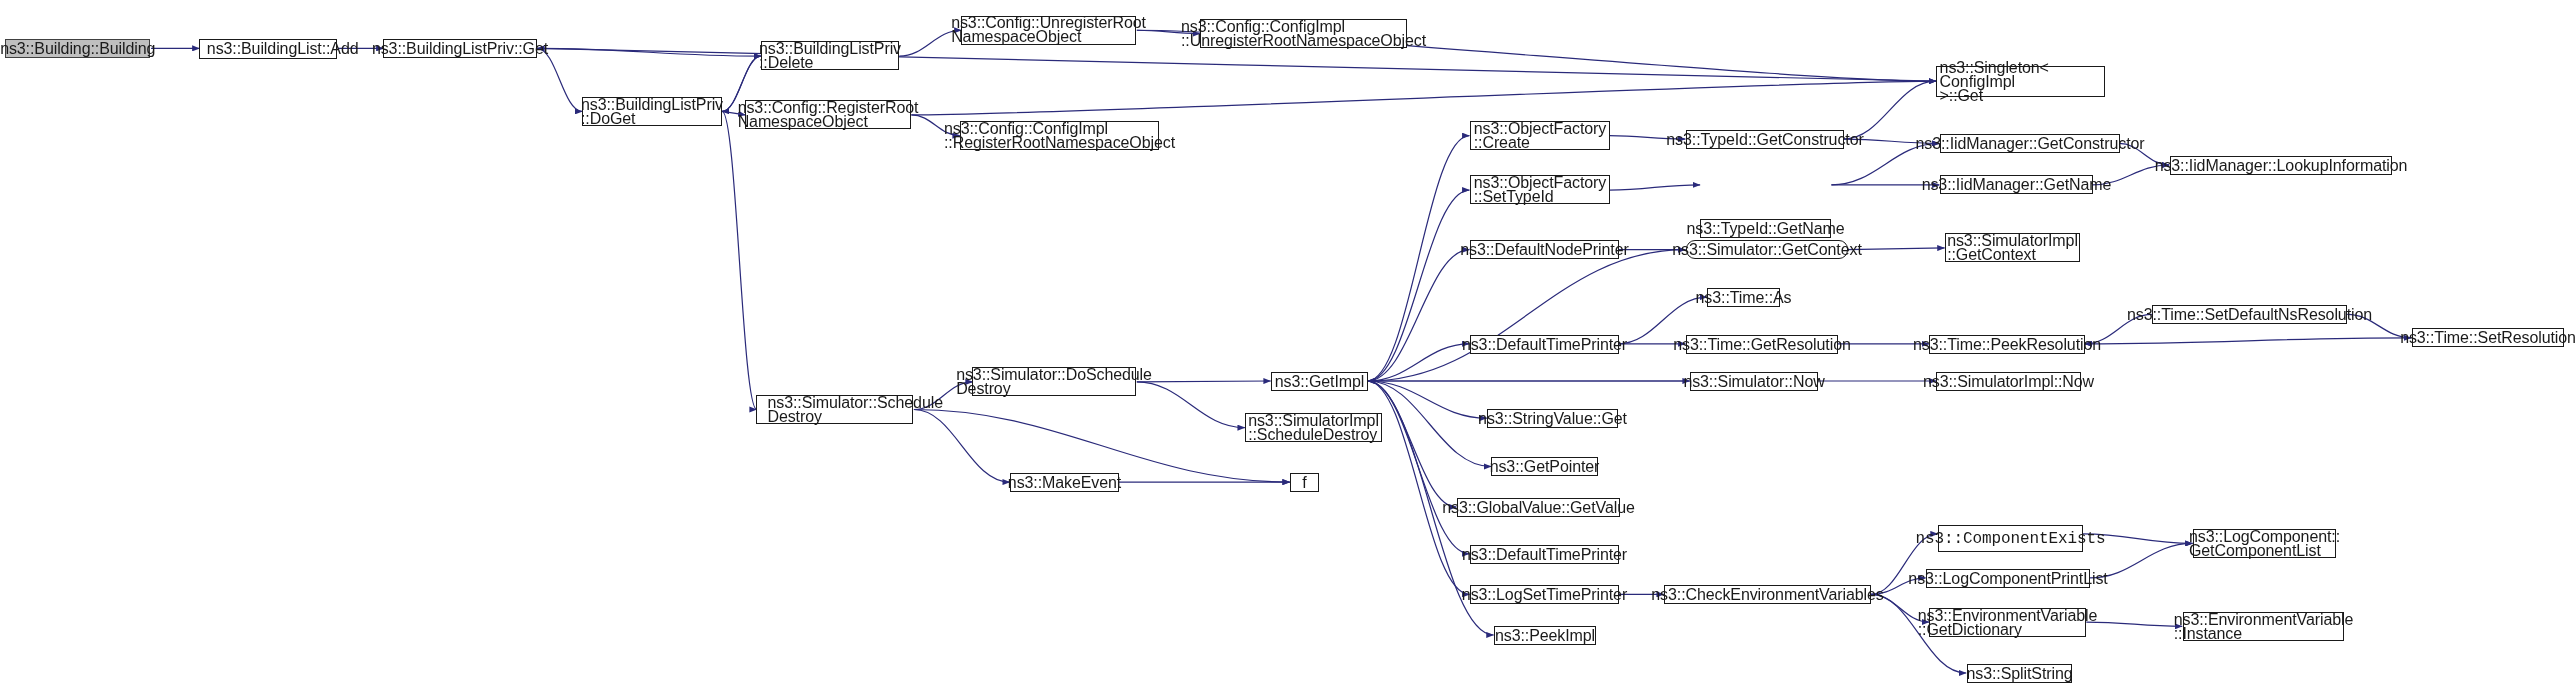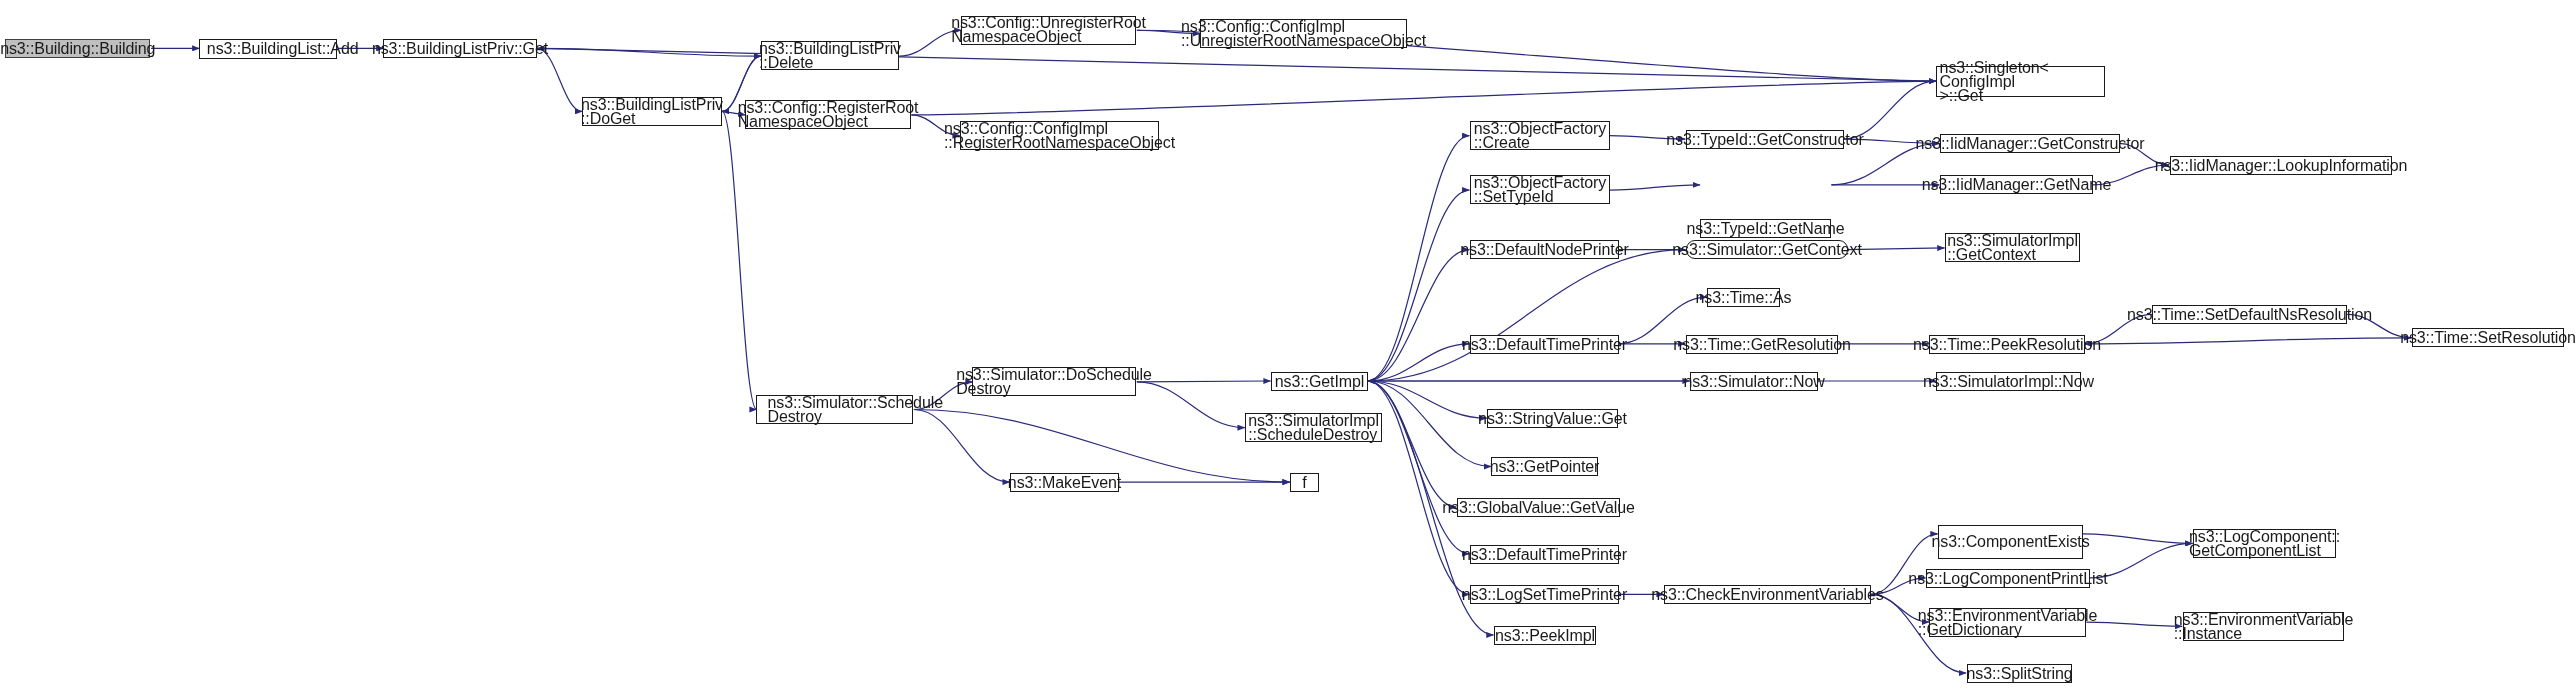--- a/index.html
+++ b/index.html
@@ -164,21 +164,21 @@
 ::ScheduleDestroy</div>
       <div class="node" style="left: 1010px; top: 473px; width: 109px; height: 19px;">ns3::MakeEvent</div>
       <div class="node" style="left: 1290px; top: 473px; width: 29px; height: 19px;">f</div>
       <div class="node" style="left: 1487px; top: 409px; width: 131px; height: 19px;">ns3::StringValue::Get</div>
       <div class="node" style="left: 1491px; top: 457px; width: 107px; height: 19px;">ns3::GetPointer</div>
       <div class="node" style="left: 1457px; top: 498px; width: 163px; height: 19px;">ns3::GlobalValue::GetValue</div>
       <div class="node" style="left: 1470px; top: 545px; width: 149px; height: 19px;">ns3::DefaultTimePrinter</div>
       <div class="node" style="left: 1470px; top: 585px; width: 149px; height: 19px;">ns3::LogSetTimePrinter</div>
       <div class="node" style="left: 1494px; top: 626px; width: 102px; height: 19px;">ns3::PeekImpl</div>
       <div class="node" style="left: 1664px; top: 585px; width: 207px; height: 19px;">ns3::CheckEnvironmentVariables</div>
-      <div class="node" style="left: 1938px; top: 525px; width: 145px; height: 34px;">ns3::ComponentExists</div>
+      <div class="node" style="left: 1938px; top: 525px; width: 145px; height: 27px; font-family: Liberation Mono, monospace;">ns3::ComponentExists</div>
       <div class="node" style="left: 1926px; top: 569px; width: 164px; height: 19px;">ns3::LogComponentPrintList</div>
       <div class="node" style="left: 1929px; top: 608px; width: 157px; height: 29px;">ns3::EnvironmentVariable
 ::GetDictionary</div>
       <div class="node" style="left: 1967px; top: 664px; width: 105px; height: 19px;">ns3::SplitString</div>
       <div class="node" style="left: 2193px; top: 529px; width: 143px; height: 29px;">ns3::LogComponent::
 GetComponentList</div>
       <div class="node" style="left: 2183px; top: 612px; width: 161px; height: 29px;">ns3::EnvironmentVariable
 ::Instance</div>
     </div>
 </div>

